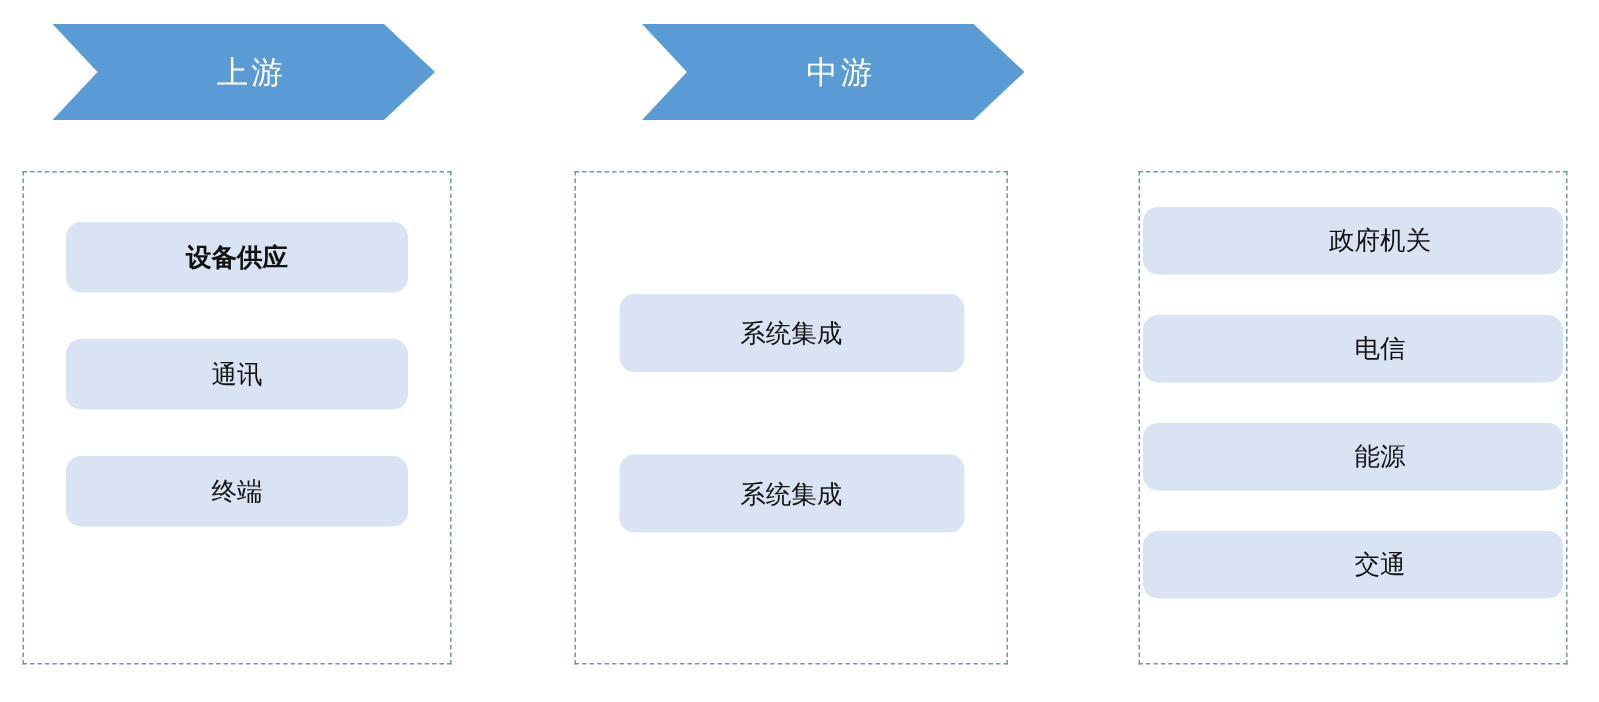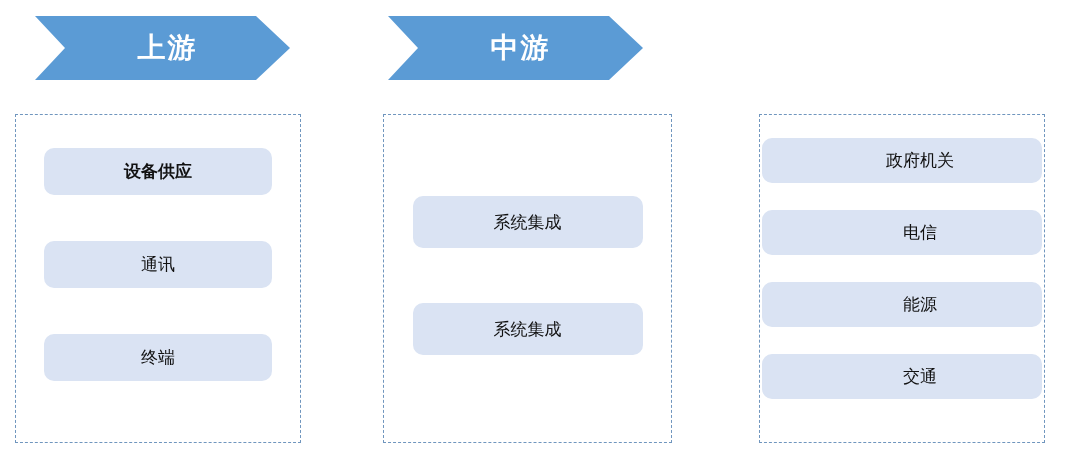--- a/index.html
+++ b/index.html
@@ -25,39 +25,38 @@
     width: 255px;
     height: 64px;
     background: var(--arrow-fill);
     clip-path: polygon(0 0, calc(100% - 34px) 0, 100% 50%, calc(100% - 34px) 100%, 0 100%, 30px 50%);
     display: flex;
     align-items: center;
     justify-content: center;
   }
   .stage-arrow .stage-label {
     color: var(--arrow-text);
-    font-size: 28px;
+    font-size: 21px;
     letter-spacing: 2px;
     padding-left: 10px;
-    font-weight: bold;
   }
   .a1 { left: 35px; }
-  .a2 { left: 388px; }
+  .a2 { left: 428px; }
   .a3 { left: 777px; }
 
   .panel {
     position: absolute;
     top: 114px;
     height: 329px;
     border: 1px dashed var(--dash-border);
     display: flex;
     flex-direction: column;
     align-items: center;
   }
-  .p1 { left: 15px;  width: 286px; padding-top: 33px; gap: 46px; }
+  .p1 { left: 15px;  width: 286px; padding-top: 33px; gap: 31px; }
   .p2 { left: 383px; width: 289px; padding-top: 81px; gap: 55px; text-align: center; }
   .p3 { left: 759px; width: 286px; padding-top: 23px; gap: 27px; }
 
   .box {
     flex: 0 0 auto;
     width: 228px;
     height: 47px;
     background: var(--box-fill);
     border-radius: 10px;
     display: flex;

